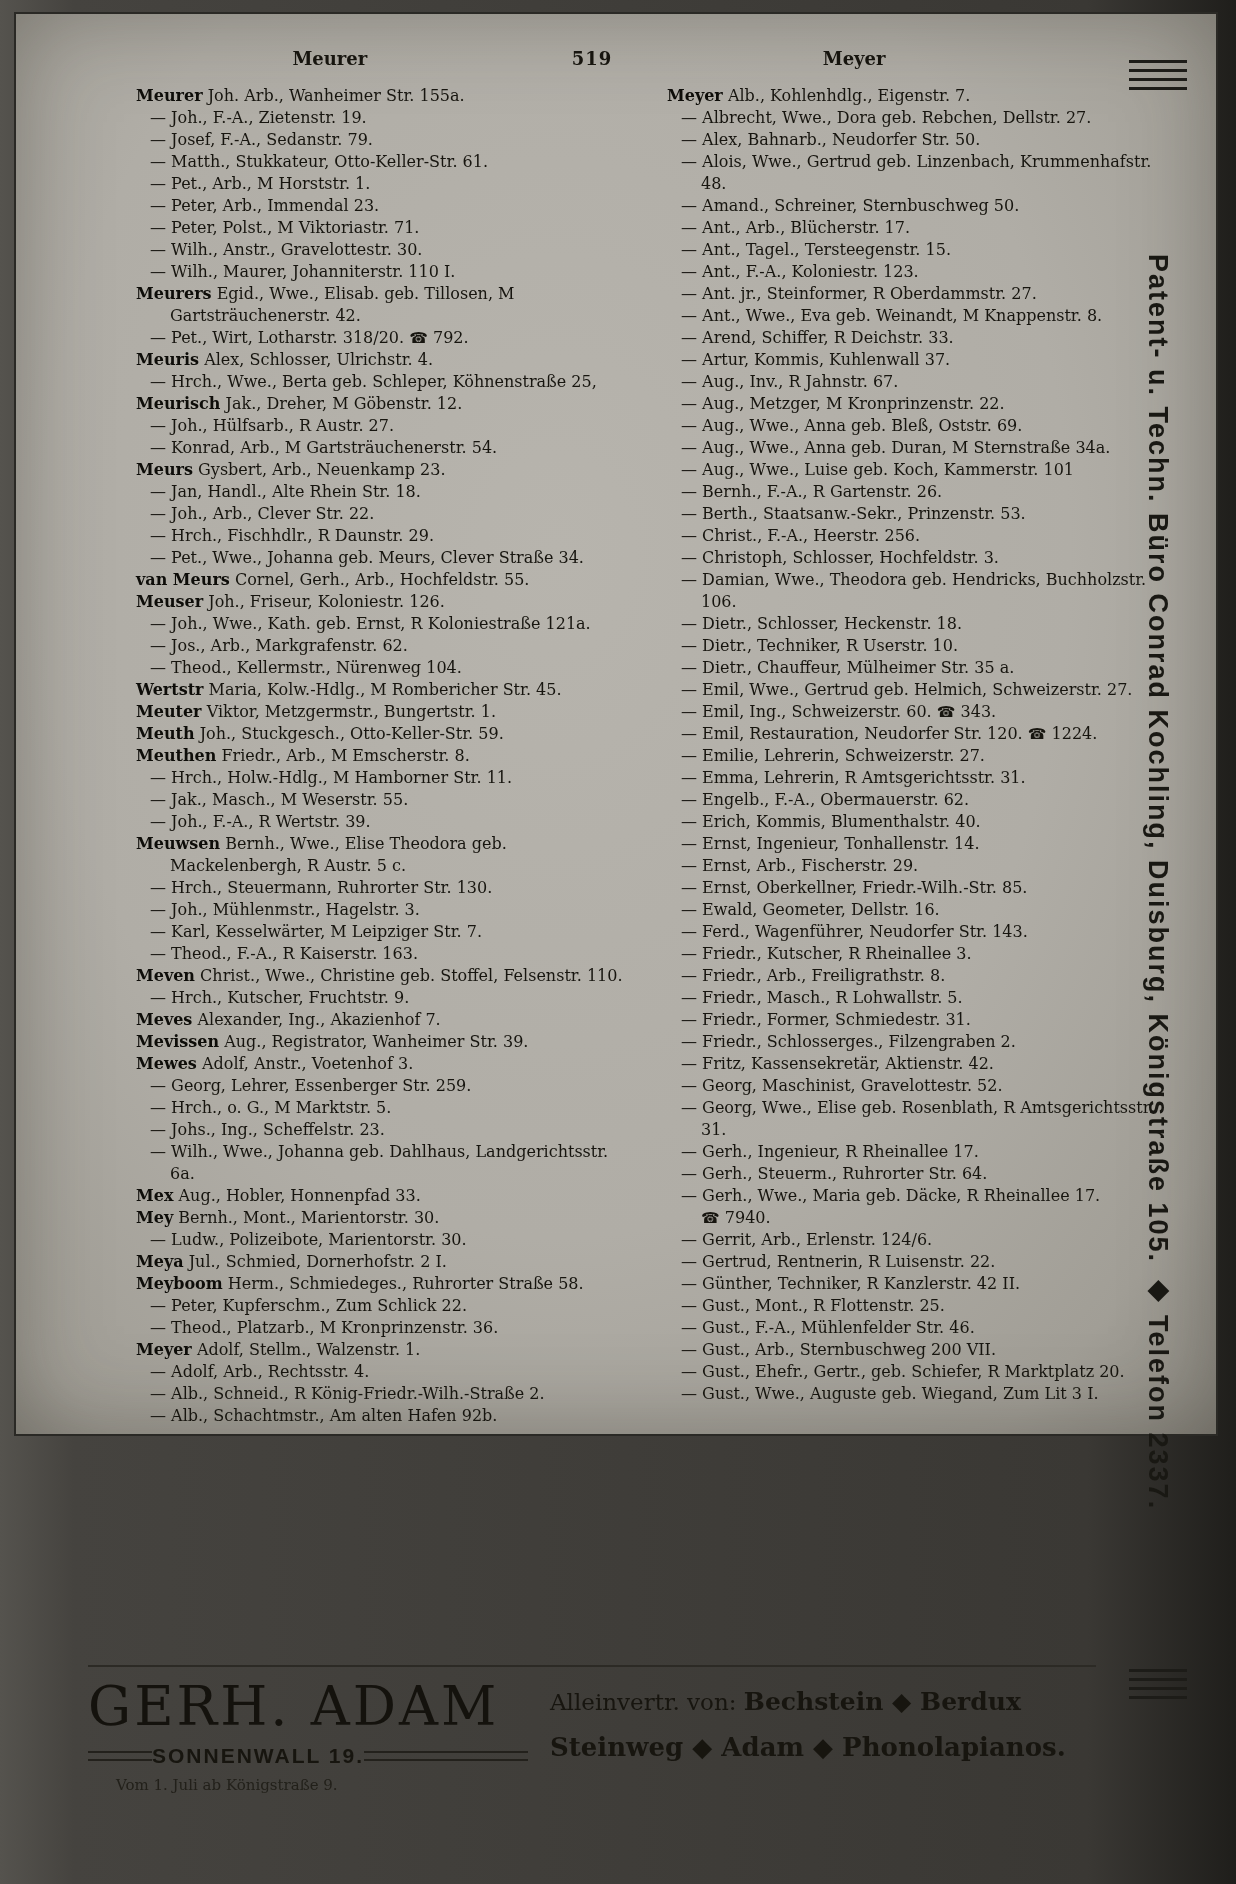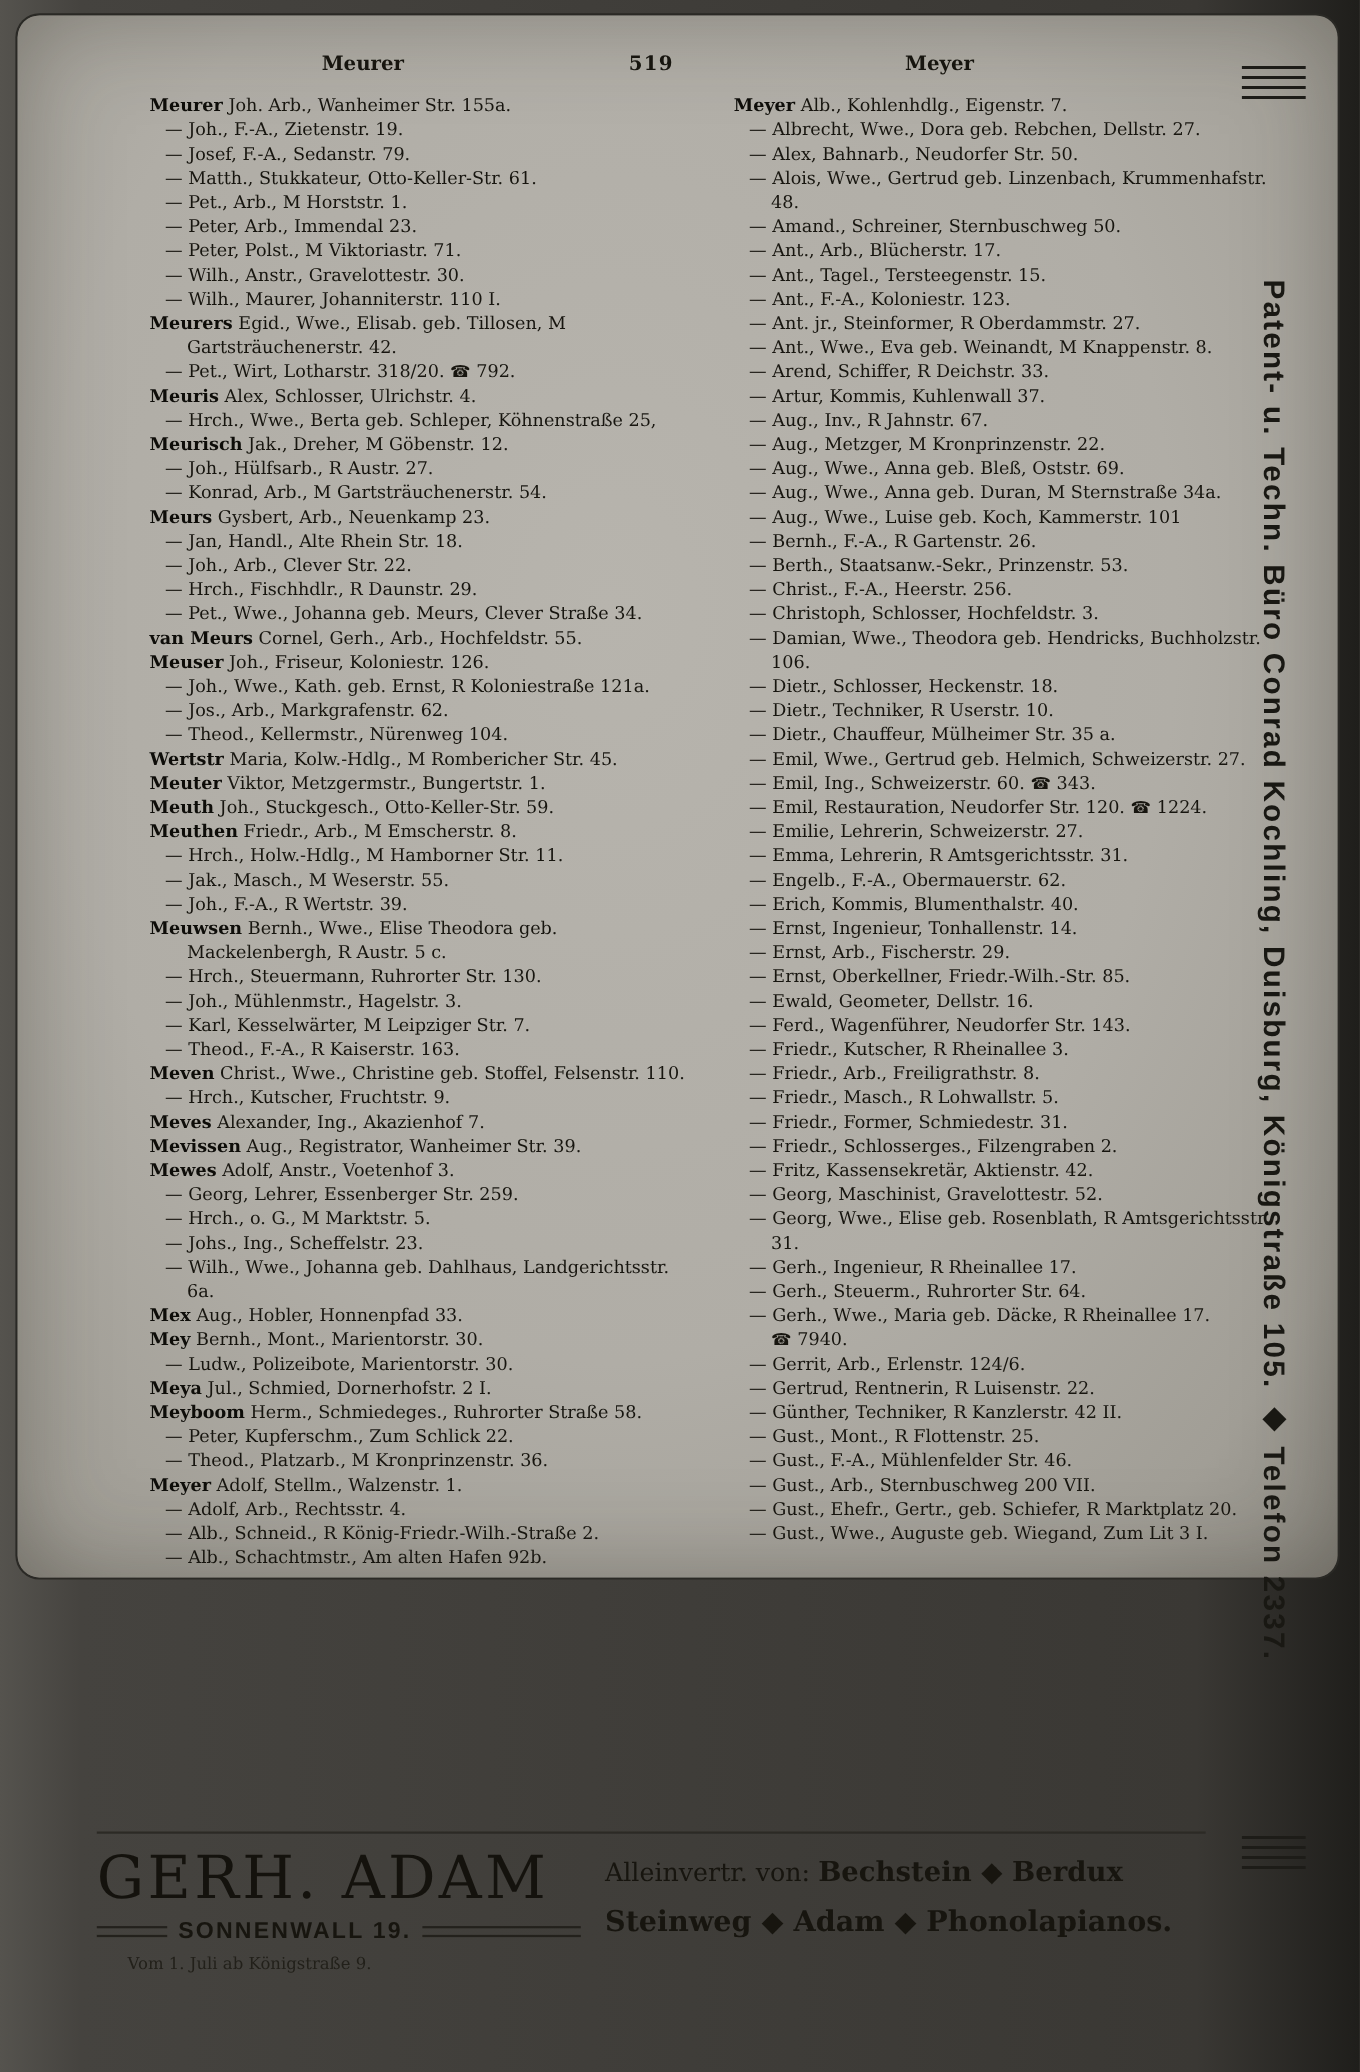--- a/index.html
+++ b/index.html
@@ -16,21 +16,20 @@
     padding: 14px 20px 10px 16px;
     background: linear-gradient(90deg, #55534e 0%, #45433f 6%, #3a3834 88%, #1f1e1b 100%);
   }
   .page {
     position: relative;
     width: 100%; height: 1420px;
     background: radial-gradient(ellipse at 45% 38%, #b7b4ad 0%, #b0ada6 55%, #a19e96 85%, #8d8a82 100%);
     box-shadow: 0 0 0 2px #2a2925, inset 0 0 90px rgba(40, 38, 30, 0.35);
     padding: 34px 120px 20px 72px;
     color: #17150f;
-    border-radius: 20px;
   }
   
   .hdr { display: flex; align-items: baseline; margin-bottom: 16px; font-size: 18px; }
   .hdr .zone { width: 487px; text-align: center; font-weight: bold; }
   .hdr .pageno { flex: 1; text-align: center; font-weight: bold; letter-spacing: 1px; }
   
   .columns { display: flex; min-height: 1560px; align-items: stretch; margin-left: 48px; }
   .col { flex: 0 0 487px; font-size: 16px; line-height: 22px; }
   .divider { width: 1px; background: #39372f; margin: 0 22px; }
   .entry { margin: 0; padding-left: 34px; text-indent: -34px; }
@@ -41,21 +40,21 @@
   
   .ad-rule { height: 2px; background: #2c2a25; margin: 20px 0 12px 0; }
   .ad { display: flex; align-items: flex-start; }
   .ad-left { width: 440px; }
   .ad-name {
     font-size: 54px; letter-spacing: 3px; color: #14120d;
     font-family: "DejaVu Serif", serif; line-height: 1.05;
     white-space: nowrap;
   }
   .ad-addr-row {
-    display: flex; align-items: center; gap: 10px; margin-top: 8px;
+    display: flex; align-items: center; margin-top: 8px;
     font-family: "Liberation Sans", sans-serif; font-weight: bold;
     font-size: 21px; letter-spacing: 2px; white-space: nowrap;
   }
   .dline { height: 10px; border-top: 2px solid #23211c; border-bottom: 2px solid #23211c; }
   .dline.left { flex: 0 0 64px; }
   .dline.right { flex: 1; }
   .ad-note { font-size: 15px; margin: 8px 0 0 28px; color: #22201a; }
   .ad-right { flex: 1; padding-left: 22px; padding-top: 8px; }
   .ad-right .row1 { font-size: 23px; }
   .ad-right .row1 .brands { font-weight: bold; font-size: 25px; }

